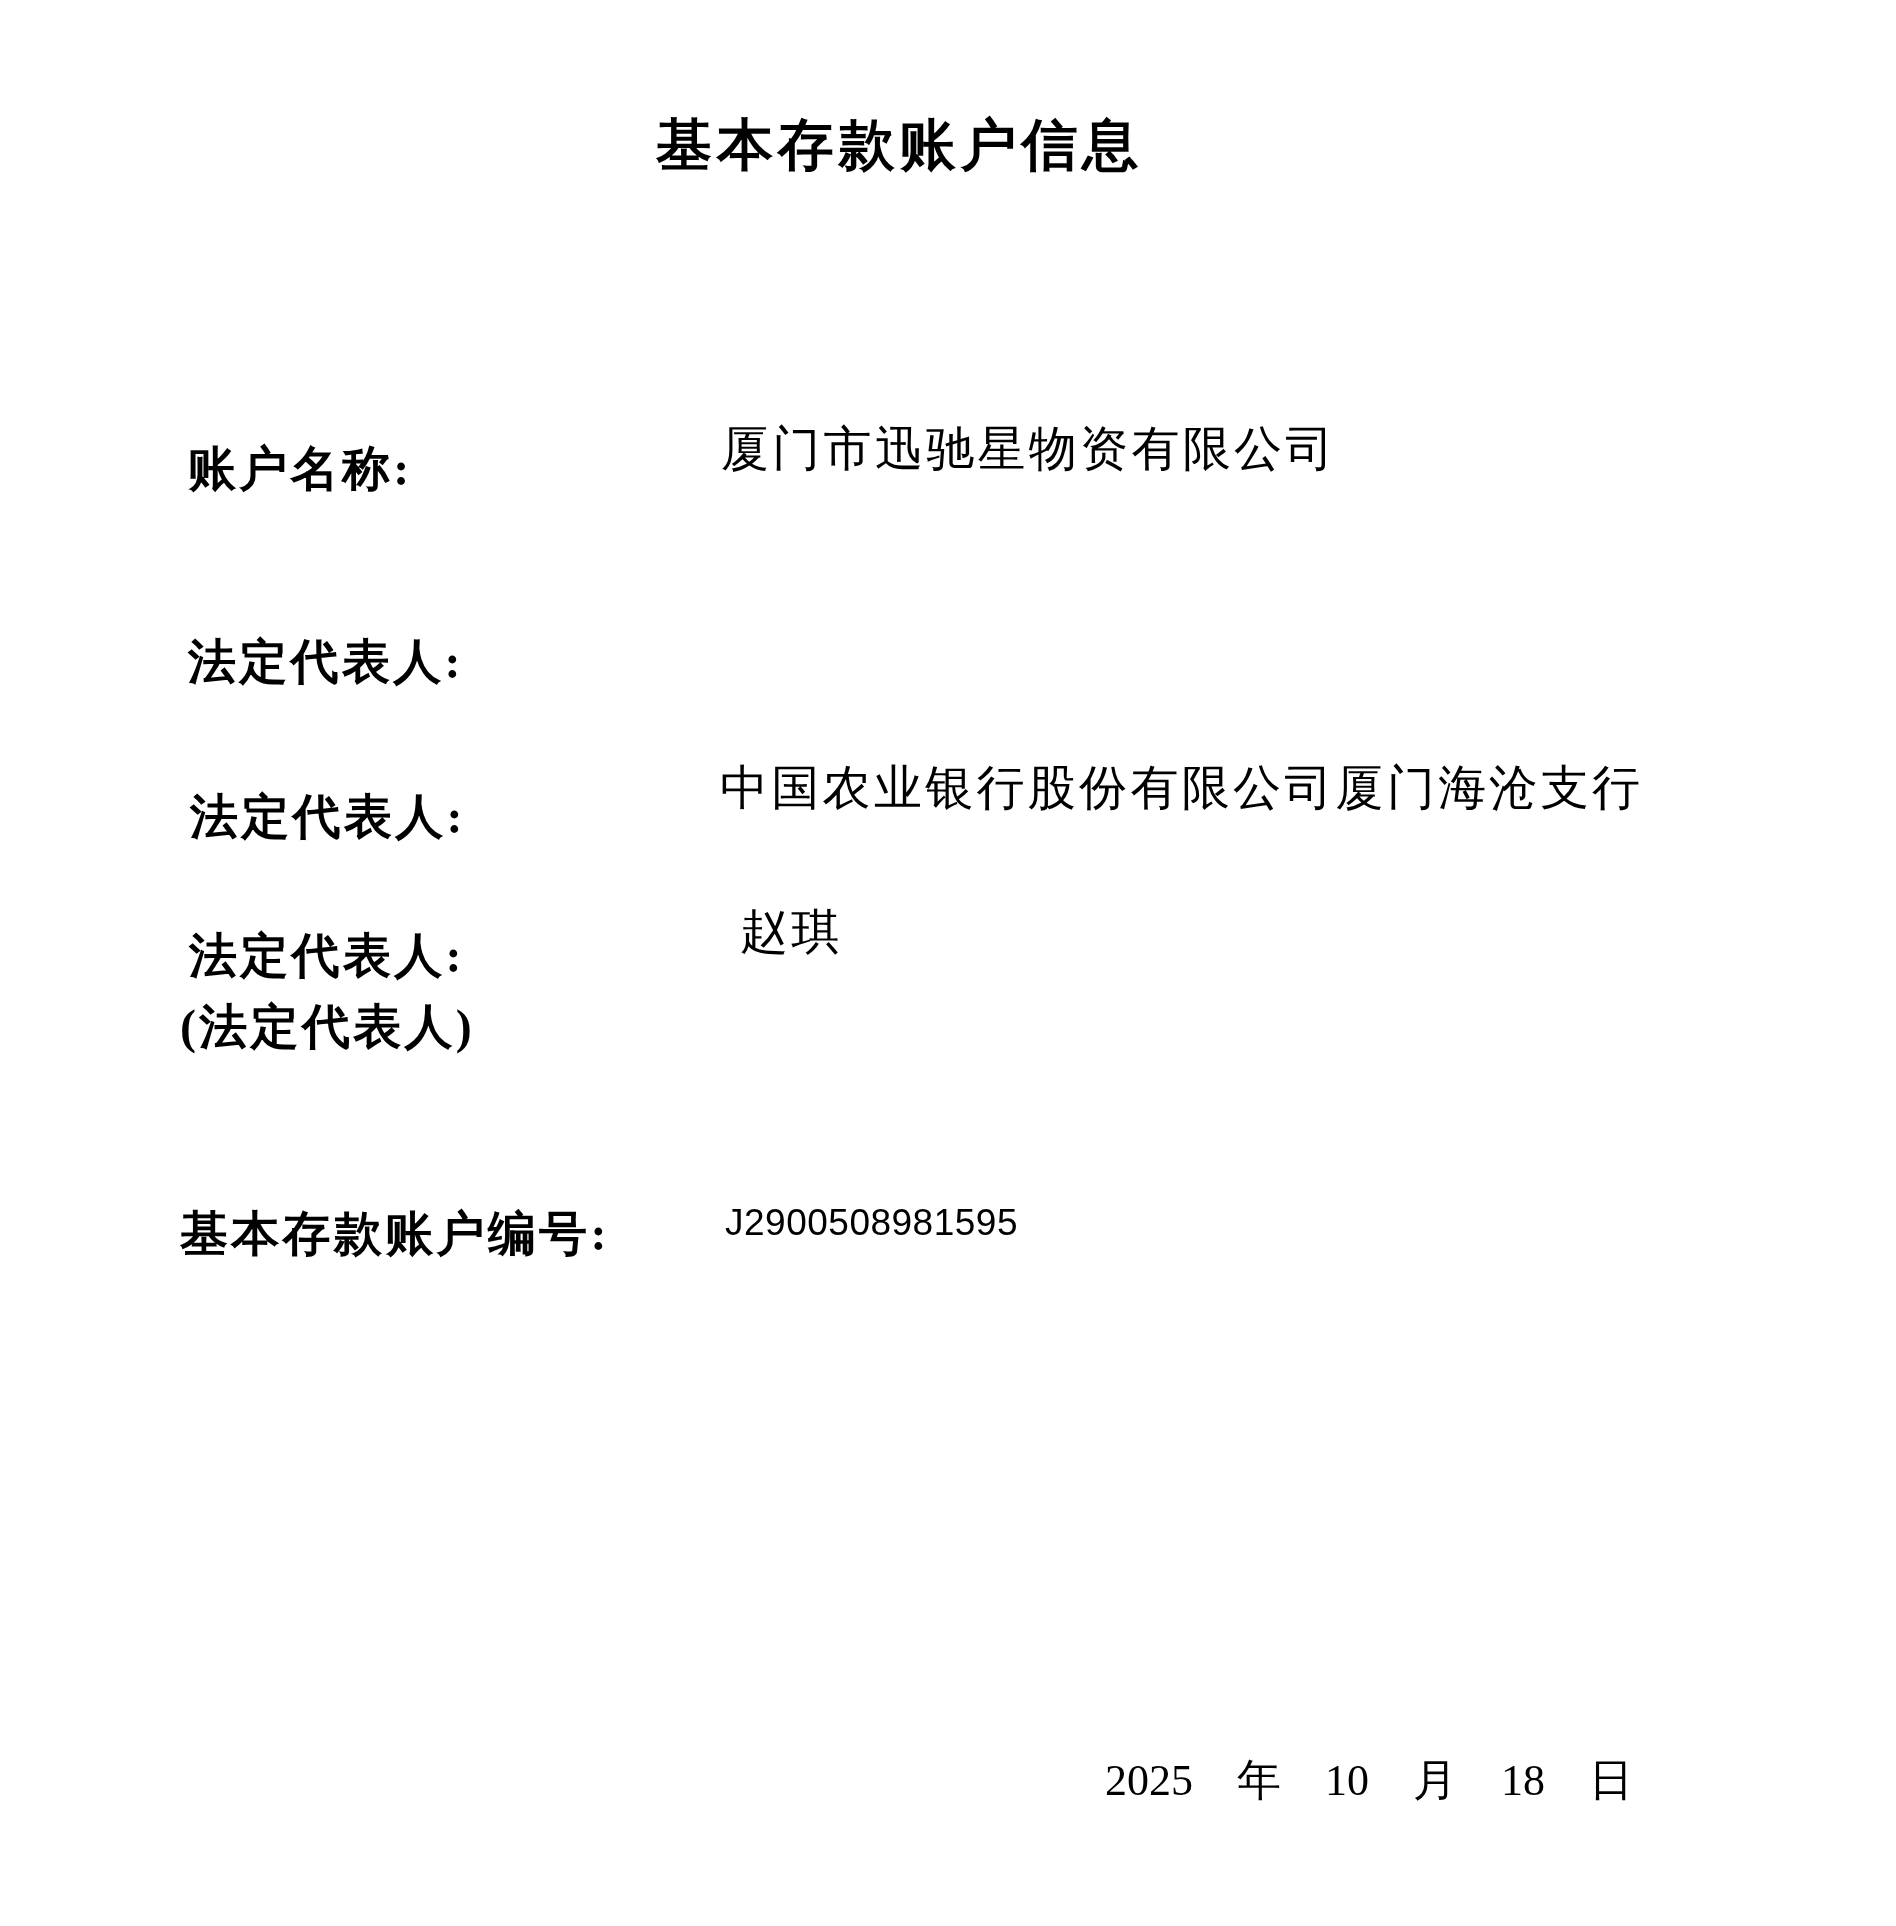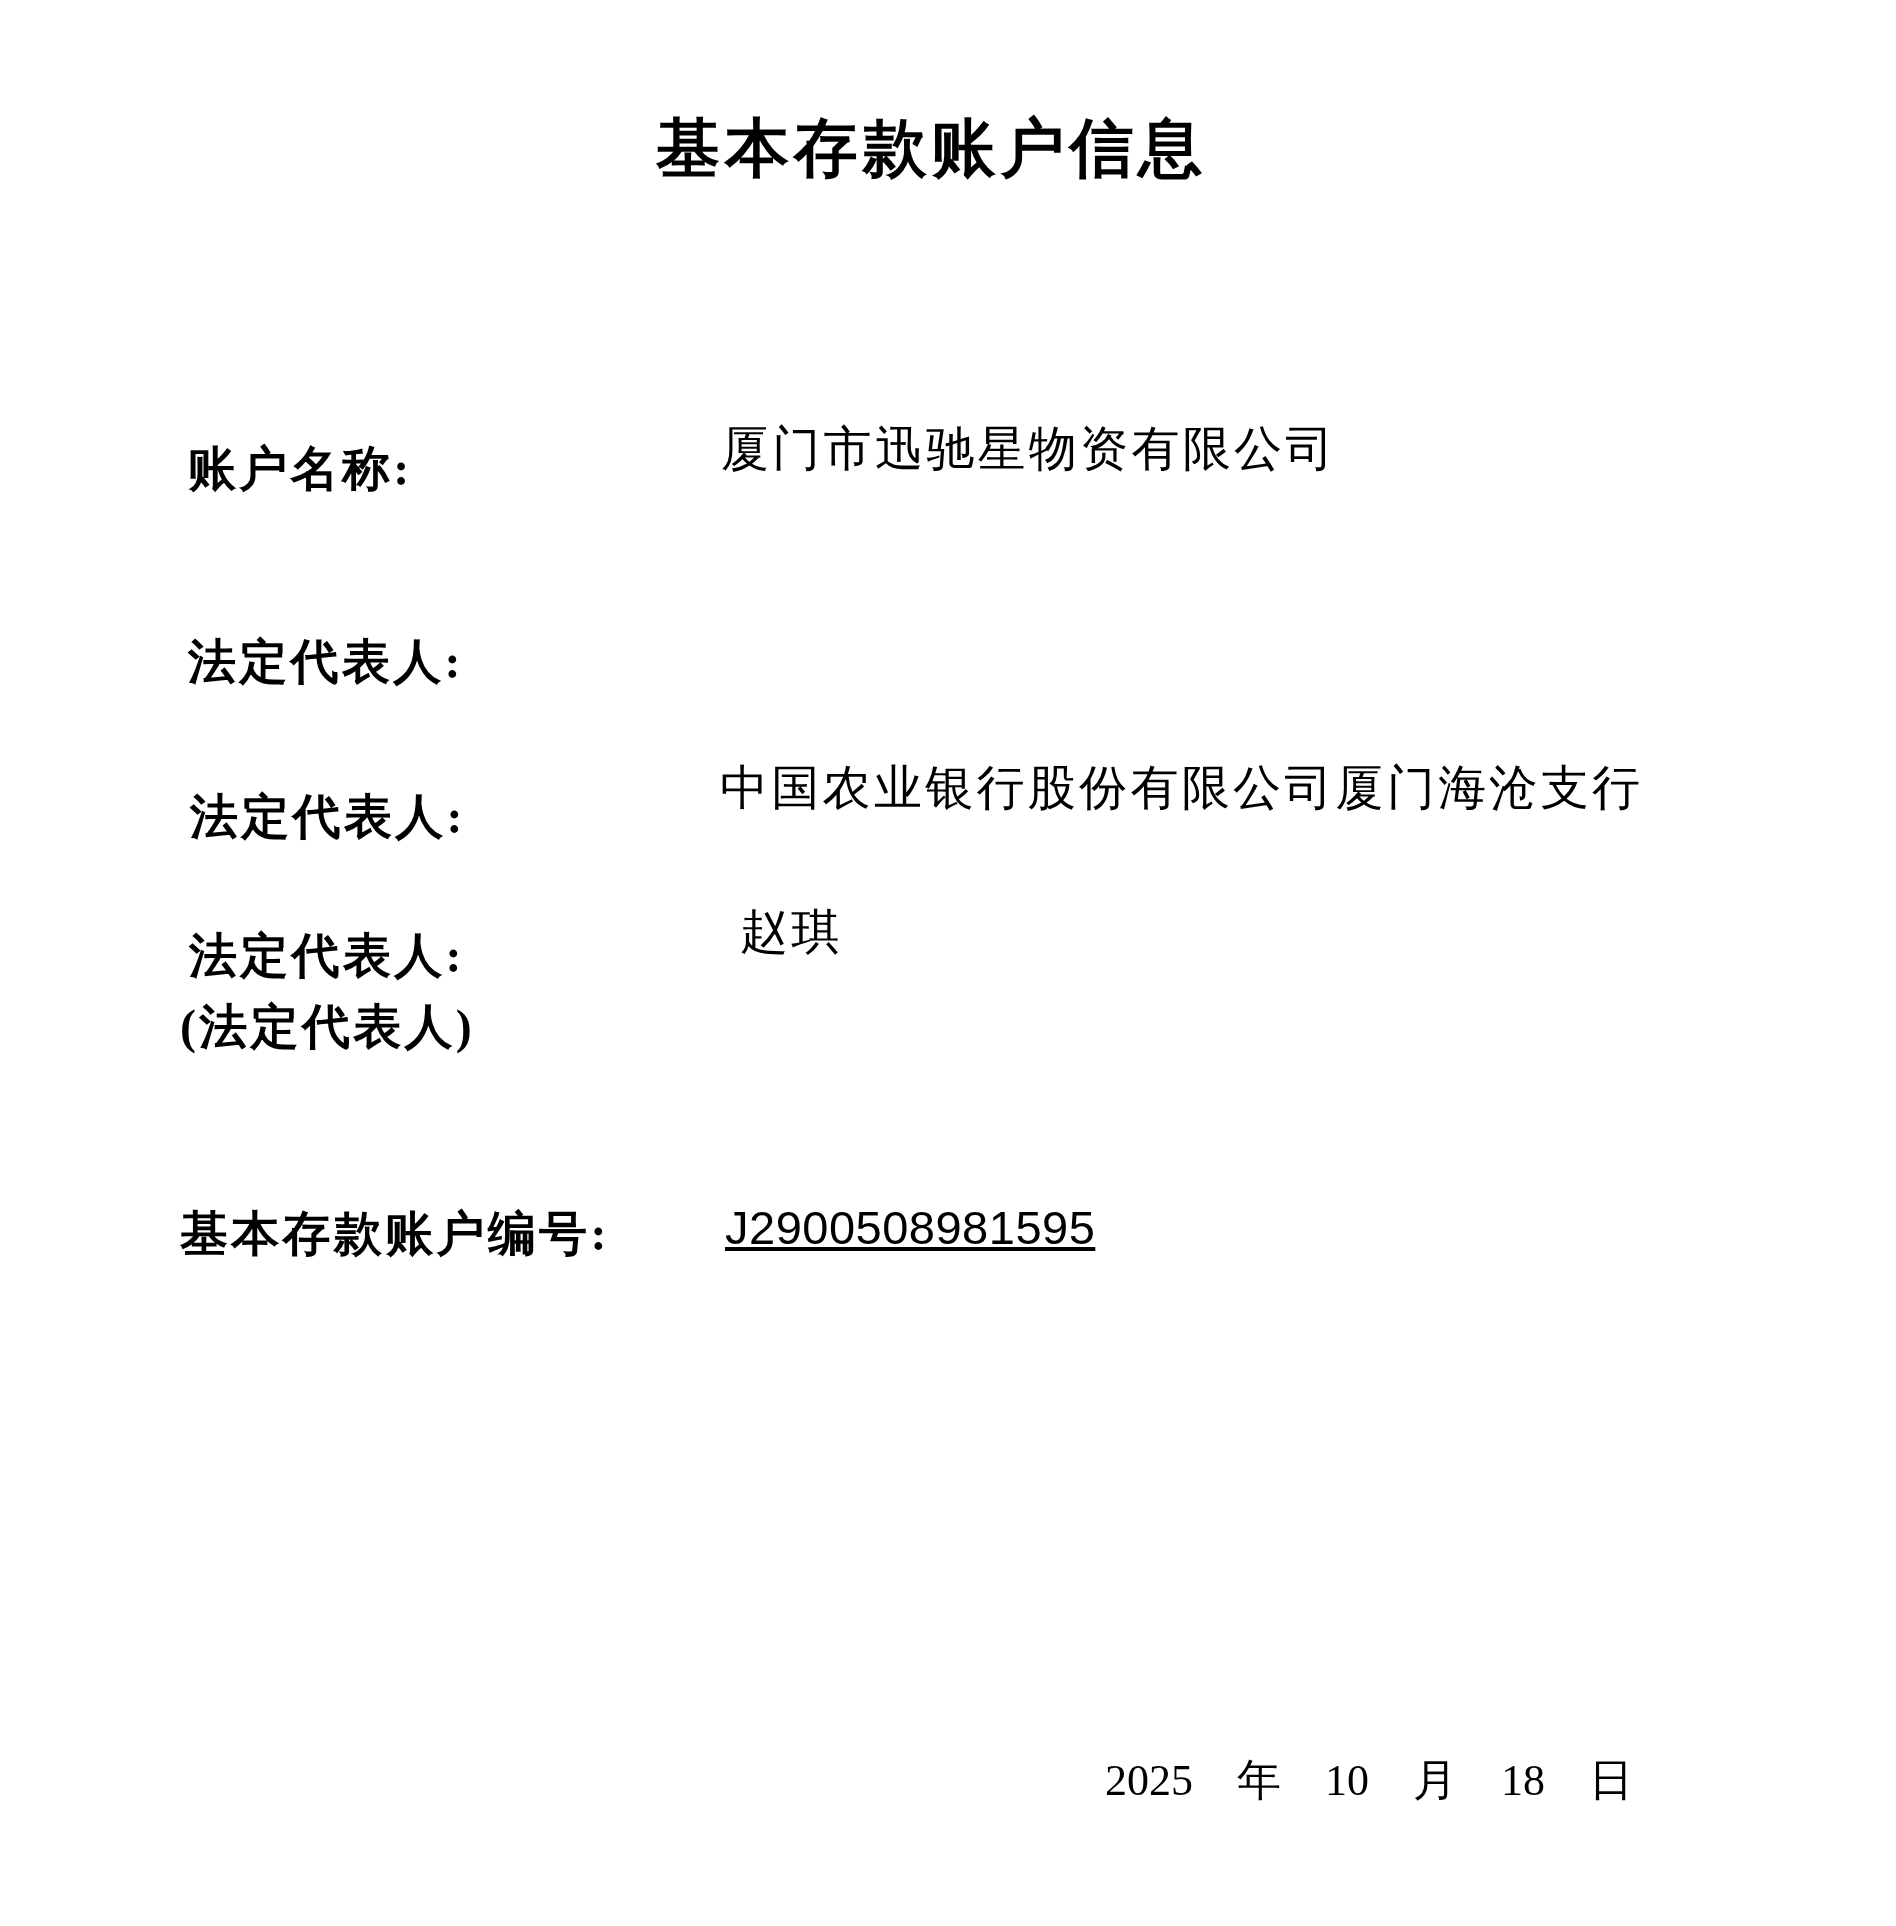--- a/index.html
+++ b/index.html
@@ -16,21 +16,21 @@
     font-family: "Liberation Serif", "DejaVu Serif", serif;
     overflow: hidden;
   }
   .abs {
     position: absolute;
     line-height: 1;
     white-space: nowrap;
     color: #000000;
   }
   .title {
-    font-size: 64px;
+    font-size: 56px;
     font-weight: bold;
     letter-spacing: 4.9px;
     font-family: "Liberation Serif", "DejaVu Serif", serif;
   }
   .lab {
     font-size: 48px;
     font-weight: bold;
     letter-spacing: 3.3px;
     font-family: "Liberation Serif", "DejaVu Serif", serif;
   }
@@ -40,25 +40,24 @@
     letter-spacing: 3.3px;
     font-family: "Liberation Serif", "DejaVu Serif", serif;
   }
   .num-serif {
     font-size: 41px;
     font-weight: bold;
     letter-spacing: 0.5px;
     font-family: "Liberation Serif", "DejaVu Serif", serif;
   }
   .num-sans {
-    font-size: 47px;
+    font-size: 37px;
     font-weight: normal;
     letter-spacing: 0.5px;
     font-family: "Liberation Sans", "DejaVu Sans", sans-serif;
-    text-decoration: underline;
   }
   .date {
     font-size: 44px;
     font-weight: normal;
     word-spacing: 33px;
     font-family: "Liberation Serif", "DejaVu Serif", serif;
   }
 </style>
 </head>
 <body>

